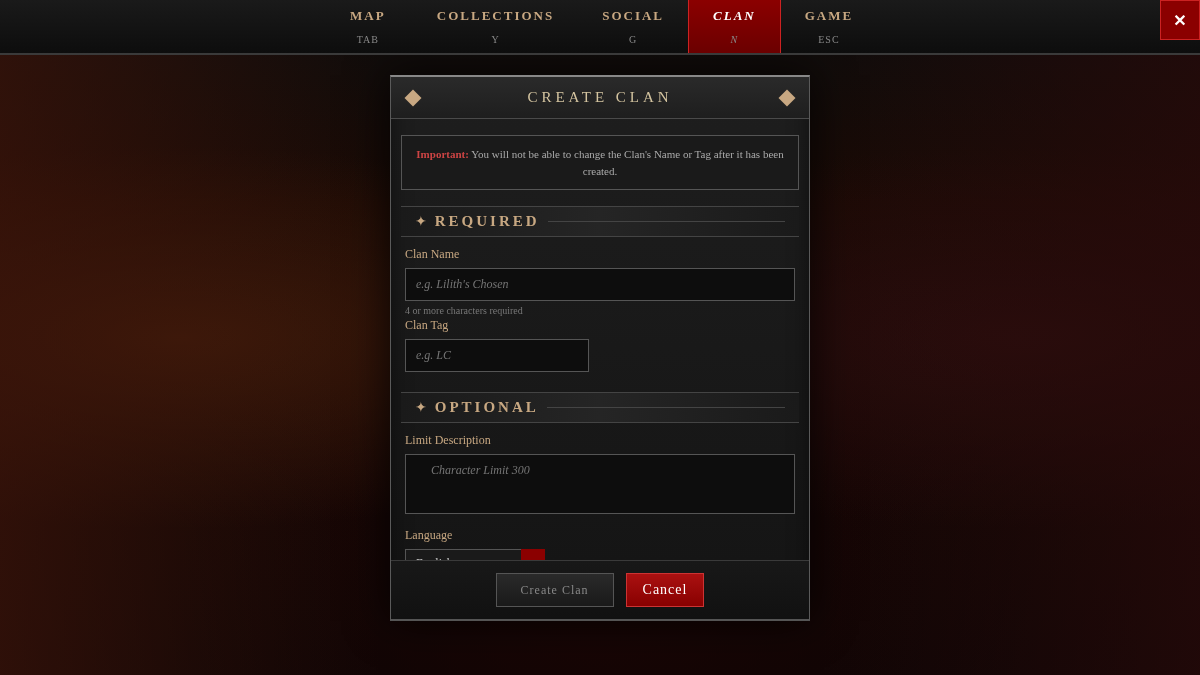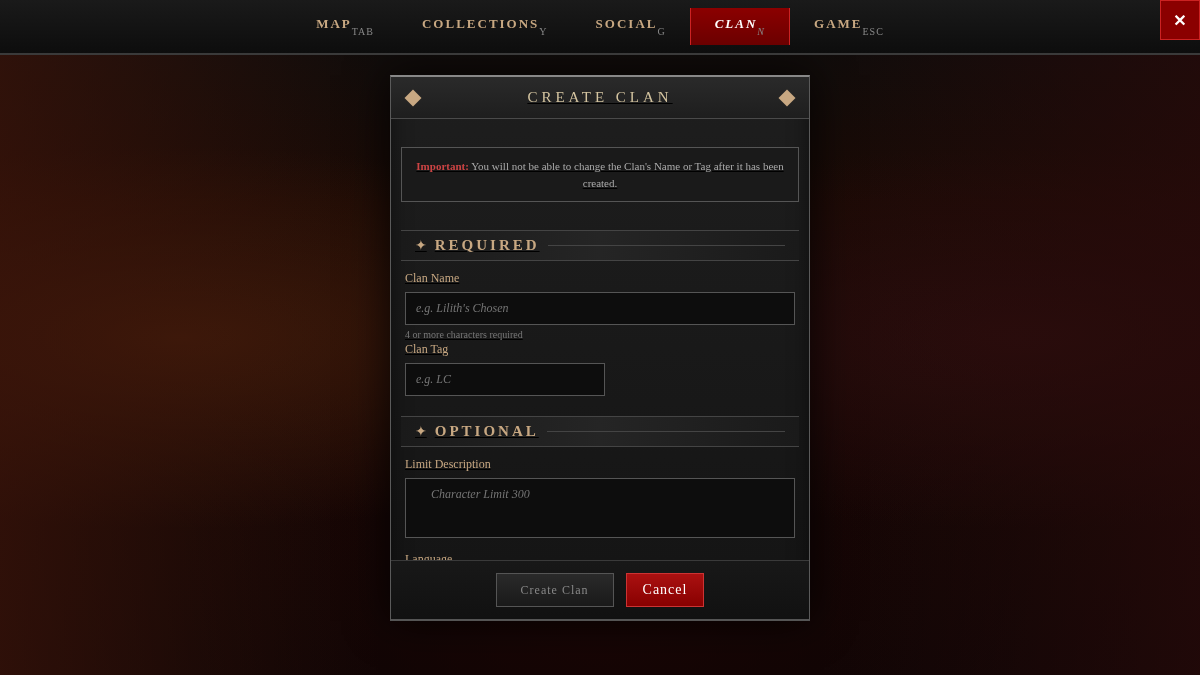--- a/index.html
+++ b/index.html
@@ -35,21 +35,22 @@
       border-bottom: 2px solid #3a3a3a;
       display: flex;
       align-items: center;
       justify-content: center;
       gap: 0;
       z-index: 10;
     }
 
     .nav-item {
       display: flex;
-      flex-direction: row;
+      flex-direction: column;
+      align-items: center;
       justify-content: center;
       padding: 8px 24px;
       cursor: pointer;
       position: relative;
       min-width: 90px;
     }
 
     .nav-item-label {
       font-size: 13px;
       font-weight: bold;
@@ -141,21 +142,21 @@
     .modal-title {
       font-size: 15px;
       letter-spacing: 4px;
       color: #d4c4a0;
       text-transform: uppercase;
       font-family: 'Georgia', serif;
     }
 
     
     .warning-box {
-      margin: 28px 10px;
+      margin: 16px 10px;
       padding: 10px 12px;
       background: #1a1a1a;
       border: 1px solid #555;
       text-align: center;
       font-size: 11px;
       color: #aaa;
       line-height: 1.5;
     }
 
     .warning-important {
@@ -370,21 +371,20 @@
       background: #333;
       height: 14px;
       border: 1px solid #555;
     }
 
     .modal-outer {
       border: 1px solid #5a5a5a;
       border-top: 2px solid #888;
       border-bottom: 2px solid #555;
       box-shadow: 0 0 40px rgba(0,0,0,0.8), inset 0 0 20px rgba(0,0,0,0.5);
-      text-decoration: underline;
     }
   </style>
 </head>
 <body>
 
 <div class="bg"></div>
 <div class="bg-figure-left"></div>
 <div class="bg-figure-right"></div>
 
 <nav class="top-nav">
@@ -435,21 +435,21 @@
       </div>
 
       <div class="form-section">
         
         <div class="field-label">Clan Name</div>
         <input class="field-input" type="text" placeholder="e.g. Lilith's Chosen" style="">
         <div class="field-hint">4 or more characters required</div>
 
         
         <div class="field-label">Clan Tag</div>
-        <input class="field-input" type="text" style="width: 200px;" placeholder="e.g. LC">
+        <input class="field-input" type="text" style="width: 184px;" placeholder="e.g. LC">
       </div>
 
       <div class="section-header" style="margin-top: 10px;">
         <span class="section-star">✦</span>
         <span class="section-title">OPTIONAL</span>
         <div class="section-line"></div>
       </div>
 
       <div class="form-section">
         

